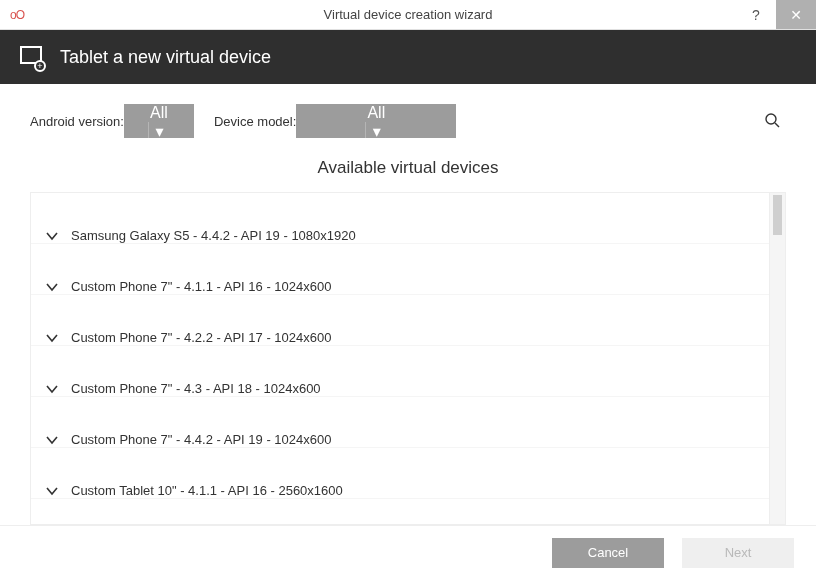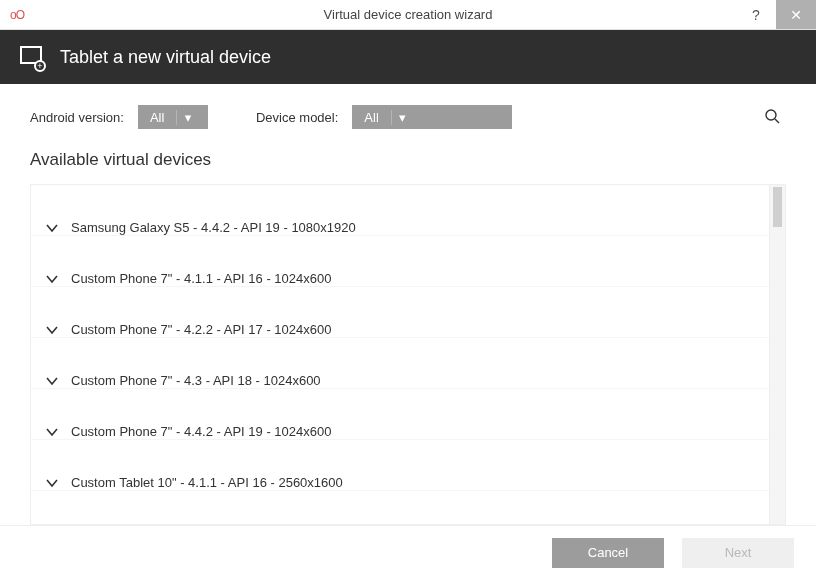--- a/index.html
+++ b/index.html
@@ -22,39 +22,39 @@
   .header .hicon-rect { border: 2px solid #fff; width: 22px; height: 18px; position: absolute; top: 2px; left: 2px; }
   .header .hicon-plus {
     position: absolute; bottom: -2px; right: -2px; width: 12px; height: 12px;
     border-radius: 50%; background: #2f2f2f; border: 2px solid #fff;
     display: flex; align-items: center; justify-content: center; color: #fff; font-size: 9px; line-height: 1;
   }
   .header .htext { color: #fff; font-size: 18px; font-weight: 300; }
 
   .content { padding: 20px 30px 0 30px; height: calc(579px - 30px - 54px - 54px); display: flex; flex-direction: column; }
 
-  .filters { display: flex; align-items: center; gap: 14px; margin-bottom: 20px; }
+  .filters { display: flex; align-items: center; margin-bottom: 20px; }
   .filter-label { font-size: 13px; color: #333; }
   .filter-select {
     display: inline-flex; align-items: center; background: #9c9c9c; color: #fff;
-    height: 24px; font-size: 13px;
+    height: 34px; font-size: 16px; flex-direction: column;
   }
   .filter-select .fs-val { padding: 0 12px; }
   .filter-select .fs-arrow { width: 22px; text-align: center; border-left: 1px solid rgba(255,255,255,0.25); }
   .filter-select.small { min-width: 70px; }
   .filter-select.wide { min-width: 160px; }
   .spacer { flex: 1; }
   .search-box {
     height: 26px; width: 190px; border: none; background: #fff; position: relative;
     display: flex; align-items: center; justify-content: flex-end; padding-right: 8px;
   }
   .search-box input { border: none; outline: none; width: 100%; font-size: 12px; padding: 4px 24px 4px 6px; background: transparent; }
   .search-box .sicon { position: absolute; right: 6px; top: 4px; color: #333; }
 
-  .list-title { font-size: 17px; color: #333; margin-bottom: 14px; }
+  .list-title { font-size: 17px; color: #333; margin-bottom: 14px; text-align: center; }
 
   .list-wrap { flex: 1; border: 1px solid #eee; display: flex; min-height: 0; }
   .list { flex: 1; overflow: hidden; }
   .row { display: flex; align-items: flex-end; height: 51px; padding-left: 14px; border-bottom: 1px solid #f5f5f5; }
   .row .chev { width: 26px; color: #333; }
   .row .rlabel { font-size: 13px; color: #333; }
   .scrollbar { width: 16px; background: #f5f5f5; position: relative; border-left: 1px solid #eee; }
   .thumb { position: absolute; top: 2px; left: 3px; right: 3px; height: 40px; background: #cfcfcf; }
 
   .footer {

